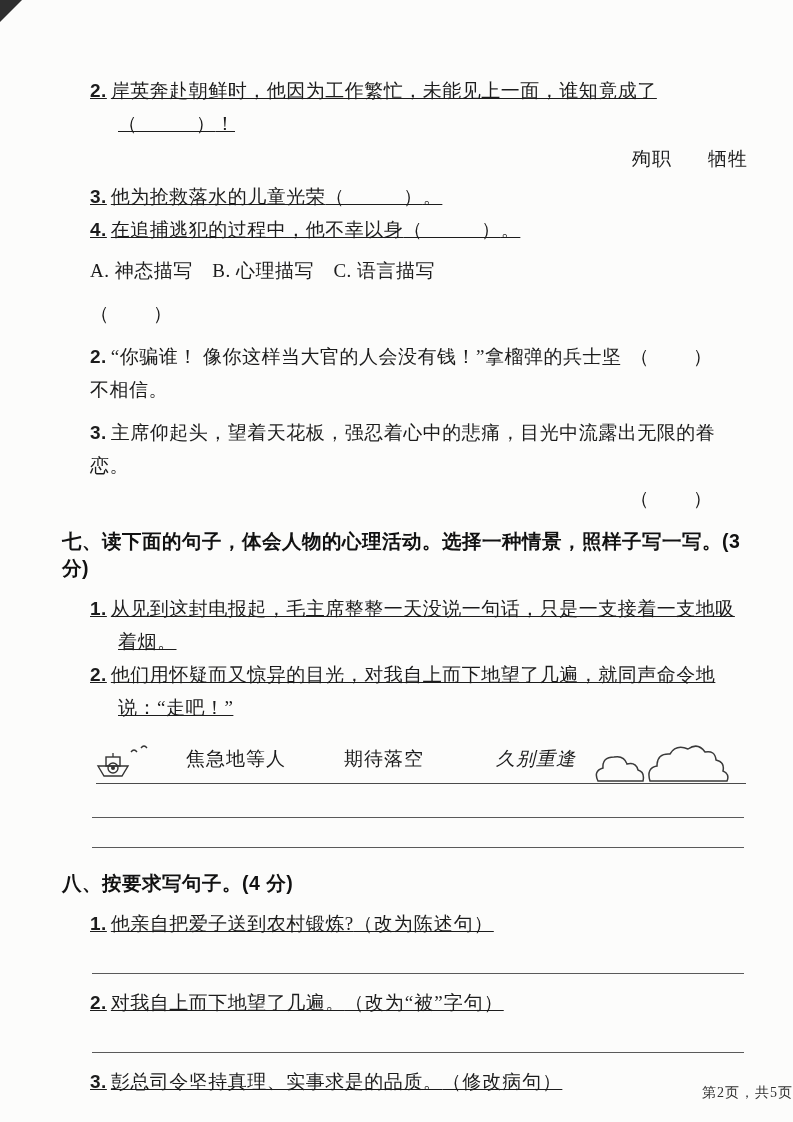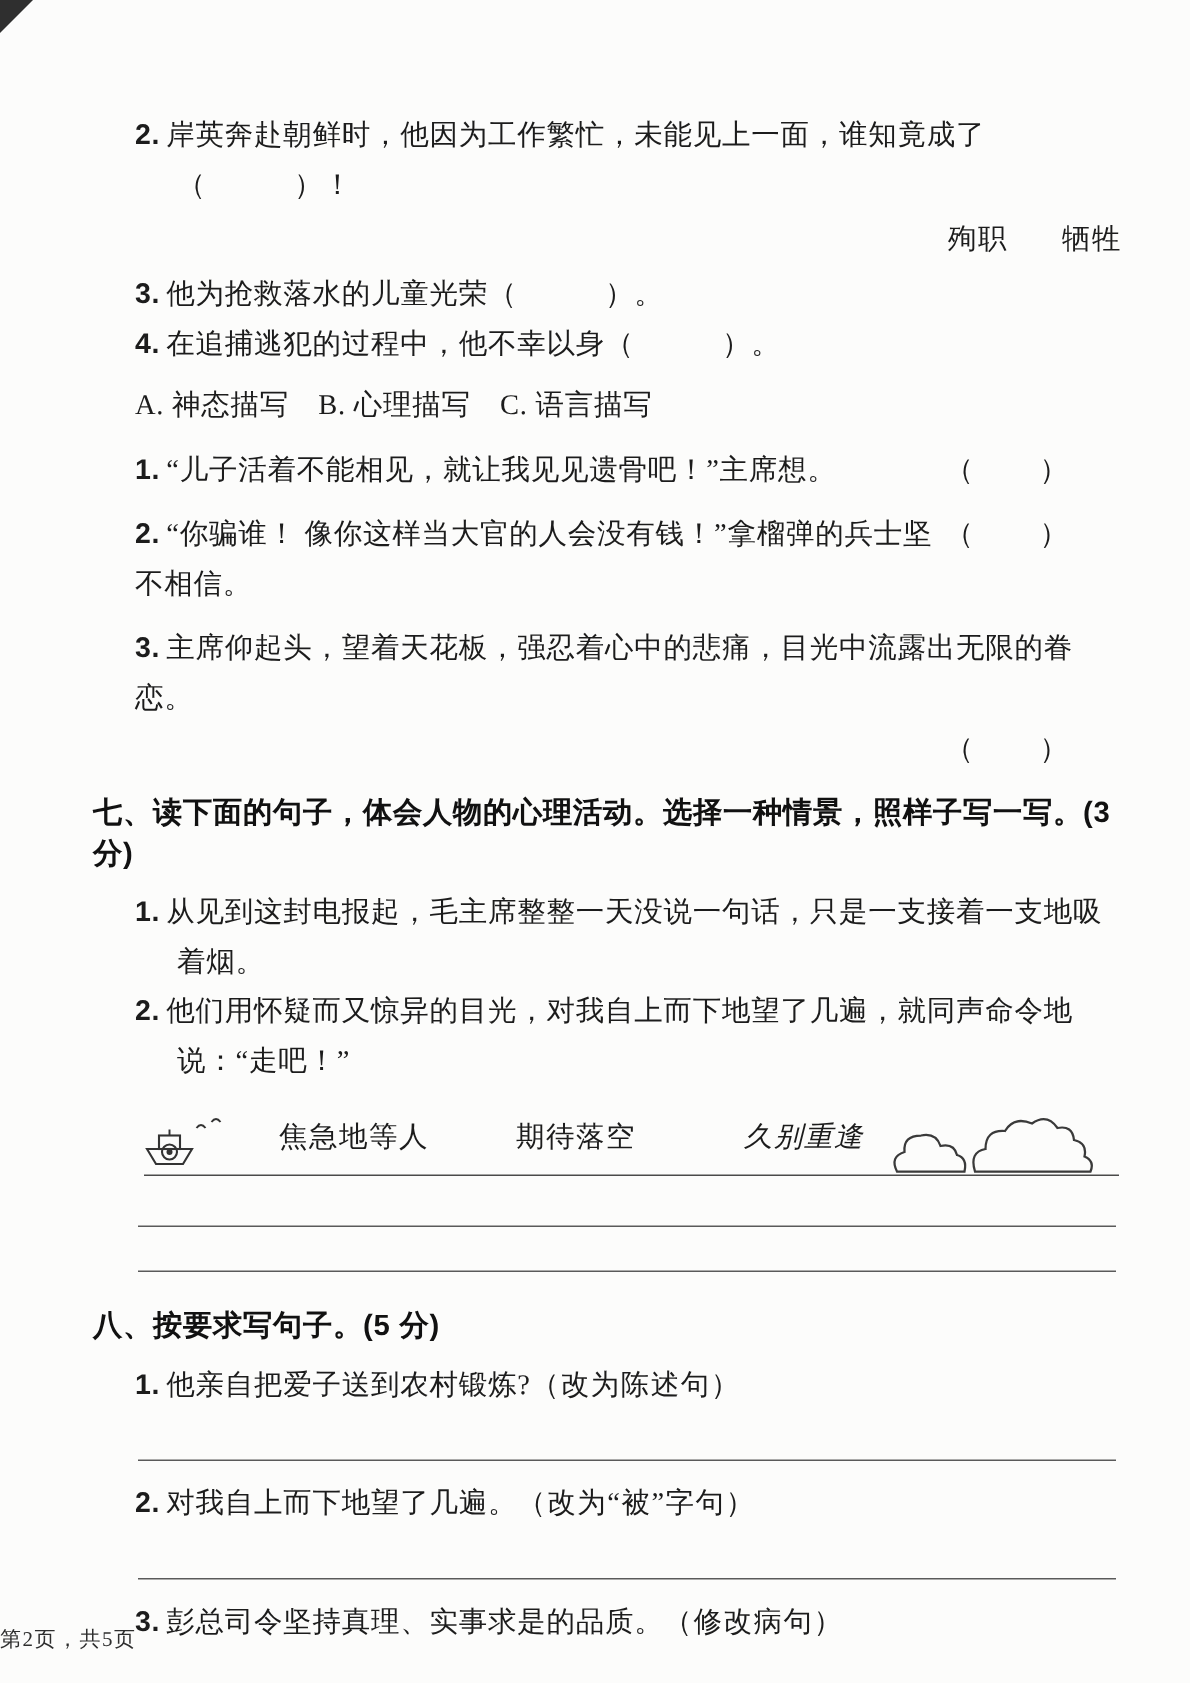--- a/index.html
+++ b/index.html
@@ -14,21 +14,21 @@
     border-top:22px solid #2f2f2f;border-right:22px solid transparent;
   }
   .content{position:absolute;left:62px;top:74px;width:686px;}
   h2{
     font-size:19.5px;font-weight:700;margin:0;color:#111;
     font-family:"Liberation Sans","DejaVu Sans",sans-serif;
     letter-spacing:.5px;
   }
   .item{font-size:19px;line-height:33px;margin:0;letter-spacing:.5px;}
   .ind{margin-left:28px;}
-  .hang{margin-left:28px;padding-left:28px;text-indent:-28px;}
+  .hang{margin-left:28px;padding-left:28px;text-indent:-28px;text-decoration:underline;}
   b.num{font-family:"Liberation Sans","DejaVu Sans",sans-serif;font-weight:700;margin-right:4px;}
   .wordbank{margin:6px 0 0 0;text-align:right;font-size:19px;letter-spacing:1px;}
   .wordbank .gap{display:inline-block;width:36px;}
   .qrow{display:flex;justify-content:space-between;align-items:baseline;margin-top:10px;}
   .qrow .ans,.ansrow .ans{white-space:nowrap;padding-right:34px;font-size:19px;letter-spacing:2px;}
   .ansrow{text-align:right;margin-top:4px;font-size:19px;}
   .mt8{margin-top:8px}.mt10{margin-top:10px}.mt12{margin-top:12px}
   .mt16{margin-top:16px}.mt22{margin-top:22px}
   .note{letter-spacing:1px;}
   .scene{
@@ -39,42 +39,41 @@
   .scene .w{font-size:19px;letter-spacing:1px;line-height:30px;}
   .scene .w1{margin-left:26px;}
   .scene .w2{margin-left:58px;}
   .scene .w3{margin-left:72px;font-style:italic;}
   .scene svg{display:block;}
   .bushes{margin-left:auto;}
   .wline{margin:33px 0 0 30px;width:652px;border-bottom:1.5px solid #5a5a5a;height:0;}
   .wline.tight{margin-top:29px;}
   footer{
     position:absolute;bottom:20px;left:0;width:100%;
-    text-align:left;font-size:14px;color:#2e2e2e;letter-spacing:1px;
+    text-align:right;font-size:14px;color:#2e2e2e;letter-spacing:1px;
   }
 </style>
 </head>
 <body>
 
 <div class="page">
   <div class="corner"></div>
 
   <main class="content">
 
     <section>
       <p class="item hang"><b class="num">2.</b><span>岸英奔赴朝鲜时，他因为工作繁忙，未能见上一面，谁知竟成了</span><span>（　　　）</span><span>！</span></p>
       <p class="wordbank"><span>殉职</span><span class="gap"></span><span>牺牲</span></p>
       <p class="item hang mt8"><b class="num">3.</b><span>他为抢救落水的儿童光荣</span><span>（　　　）</span><span>。</span></p>
       <p class="item hang"><b class="num">4.</b><span>在追捕逃犯的过程中，他不幸以身</span><span>（　　　）</span><span>。</span></p>
     </section>
 
     <section>
       <p class="item ind mt8">A. 神态描写　B. 心理描写　C. 语言描写</p>
       <div class="qrow item ind">
-        <span><b class="num">1.</b><span>“儿子活着不能相见，就让我见见遗骨吧！”主席想。</span></span>
         <span class="ans">（　　）</span>
       </div>
       <div class="qrow item ind">
         <span><b class="num">2.</b><span>“你骗谁！ 像你这样当大官的人会没有钱！”拿榴弹的兵士坚不相信。</span></span>
         <span class="ans">（　　）</span>
       </div>
       <p class="item ind mt10"><b class="num">3.</b><span>主席仰起头，望着天花板，强忍着心中的悲痛，目光中流露出无限的眷恋。</span></p>
       <div class="ansrow"><span class="ans">（　　）</span></div>
     </section>
 
@@ -100,21 +99,21 @@
           <path d="M4 37 Q-1 27 9 24 Q8 13 20 13 Q30 11 33 20 Q42 18 44 26 Q51 28 49 37 Z" fill="#fcfcfb" stroke="#3a3a3a" stroke-width="1.5"></path>
           <path d="M56 37 Q52 24 63 22 Q63 9 76 10 Q82 0 94 5 Q104 -2 111 8 Q121 6 122 16 Q131 18 129 27 Q136 30 133 37 Z" fill="#fcfcfb" stroke="#3a3a3a" stroke-width="1.5"></path>
         </svg>
       </div>
 
       <div class="wline"></div>
       <div class="wline tight"></div>
     </section>
 
     <section>
-      <h2 class="mt22">八、按要求写句子。(5 分)</h2>
+      <h2 class="mt22">八、按要求写句子。(4 分)</h2>
       <p class="item hang mt10"><b class="num">1.</b><span>他亲自把爱子送到农村锻炼?</span><span class="note">（改为陈述句）</span></p>
       <div class="wline"></div>
       <p class="item hang mt12"><b class="num">2.</b><span>对我自上而下地望了几遍。</span><span class="note">（改为“被”字句）</span></p>
       <div class="wline"></div>
       <p class="item hang mt12"><b class="num">3.</b><span>彭总司令坚持真理、实事求是的品质。</span><span class="note">（修改病句）</span></p>
 
     </section>
 
   </main>
 

